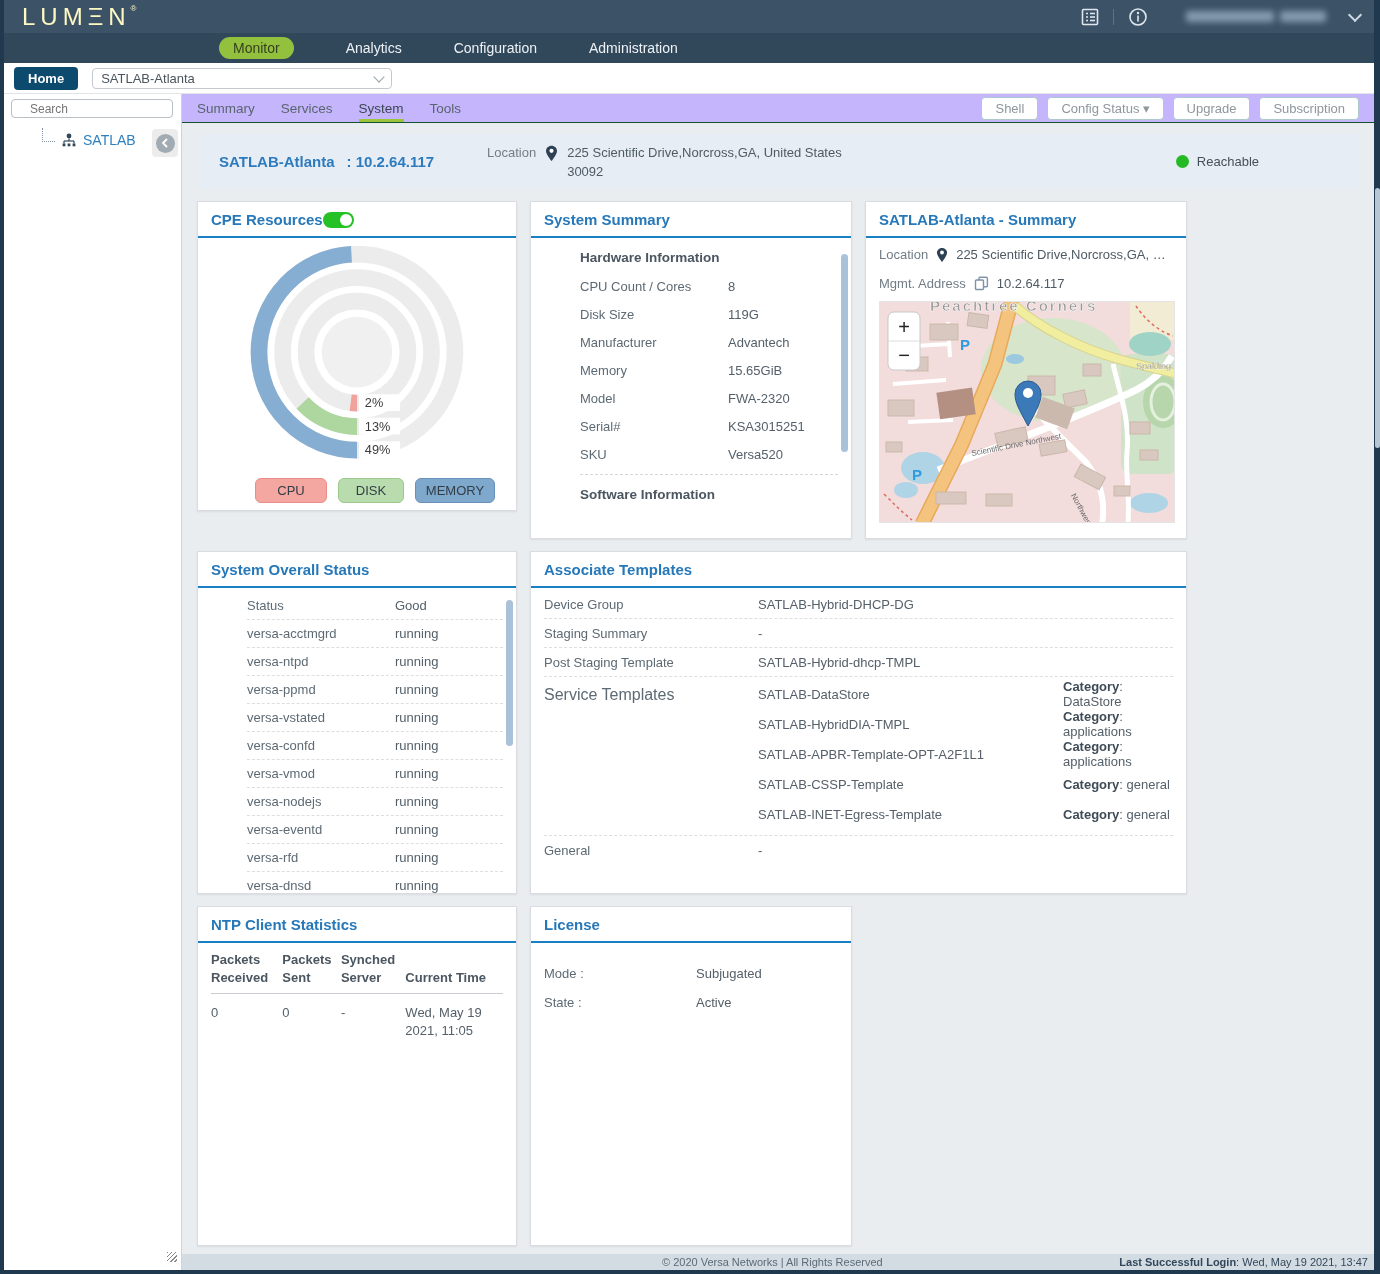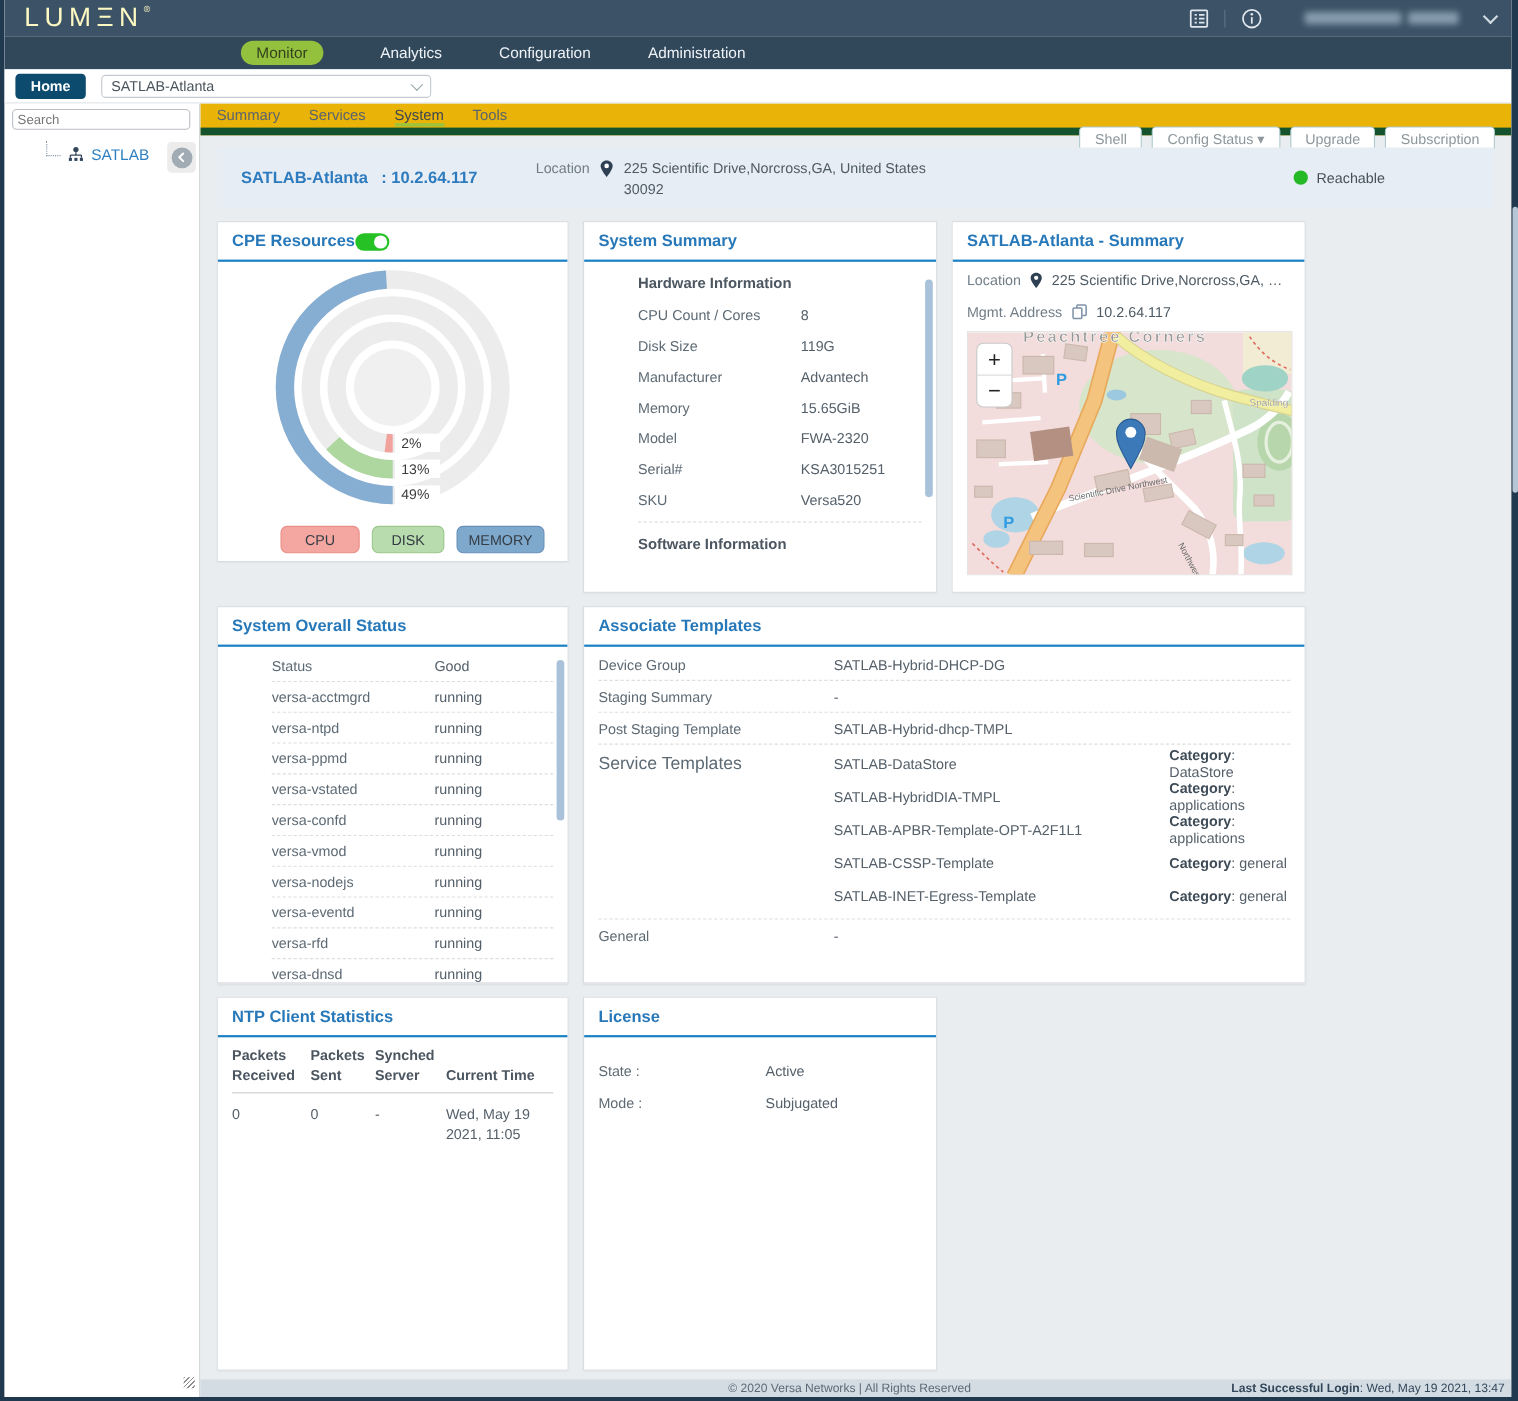--- a/index.html
+++ b/index.html
@@ -22,30 +22,30 @@
 
   
   .home-row { height:31px; background:#ffffff; display:flex; align-items:center; padding-left:10px; gap:14px; border-bottom:1px solid #e2e5e8; }
   .home-btn { background:#0c4a6e; color:#fff; font-size:13px; font-weight:bold; border:none; border-radius:4px; padding:4px 14px; cursor:pointer; }
   .device-select { width:300px; height:21px; border:1px solid #c3c9ce; border-radius:4px; background:#fff; display:flex; align-items:center; justify-content:space-between; padding:0 8px; font-size:13px; color:#4a545c; cursor:pointer; }
   .sel-chev { width:8px; height:8px; border-right:1.5px solid #9aa4ac; border-bottom:1.5px solid #9aa4ac; transform:rotate(45deg); margin-top:-3px; }
 
   
   .body { flex:1; display:flex; overflow:hidden; position:relative; }
   .sidebar { width:178px; background:#fff; border-right:1px solid #cfd4d8; position:relative; }
-  .search-input { width:162px; margin:5px 0 0 7px; height:19px; border:1px solid #b9bfc5; border-radius:4px; font-size:12px; color:#6b757d; padding:0 4px; font-family:"Liberation Sans", sans-serif; }
+  .search-input { width:162px; margin:5px 0 0 7px; height:19px; border:1px solid #b9bfc5; border-radius:4px; font-size:12px; color:#6b757d; padding:0 18px; font-family:"Liberation Sans", sans-serif; }
   .tree-item { display:flex; align-items:center; margin:14px 0 0 38px; gap:6px; cursor:pointer; }
   .tree-elbow { width:13px; height:14px; border-left:1px dotted #8496a5; border-bottom:1px dotted #8496a5; margin-top:-10px; }
   .tree-label { color:#2f80c0; font-size:14px; }
   .collapse-btn { position:absolute; top:35px; right:3px; width:26px; height:28px; background:#ececec; border-radius:4px; display:flex; align-items:center; justify-content:center; cursor:pointer; }
   .collapse-circle { width:19px; height:19px; border-radius:50%; background:#a0abb4; display:flex; align-items:center; justify-content:center; }
   .resize-handle { position:absolute; bottom:8px; right:4px; width:10px; height:10px; background:repeating-linear-gradient(135deg,#8a8a8a 0 1px,transparent 1px 3px); cursor:nwse-resize; }
 
   .main { flex:1; display:flex; flex-direction:column; overflow:hidden; }
-  .tabs-row { height:29px; background:#eab308; border-bottom:7px solid #14532d; display:flex; align-items:stretch; padding:0 15px;flex-direction:column; }
+  .tabs-row { height:29px; background:#c4b5fd; border-bottom:1px solid #14532d; display:flex; align-items:stretch; padding:0 15px; }
   .tabs-group { display:flex; gap:26px; }
   .tab { font-size:13.5px; color:#5a646d; display:flex; align-items:center; cursor:pointer; border-bottom:3px solid transparent; padding-top:3px; }
   .tab.active { color:#3c4750; border-bottom-color:#9cc33c; }
   .actions-group { margin-left:auto; display:flex; gap:9px; align-items:center; }
   .action-btn { background:#fff; border:1px solid #aec9cd; border-radius:4px; color:#8d979c; font-size:13px; padding:3px 13px; cursor:pointer; font-family:"Liberation Sans", sans-serif; }
 
   .content { flex:1; overflow:hidden; position:relative; }
   .device-bar { margin:11px 15px 0 15px; height:55px; background:#e7edf4; border-radius:3px; display:flex; align-items:center; }
   .dev-name-group { padding-left:22px; width:290px; font-size:15px; color:#2d7bbf; font-weight:bold; }
   .dev-ip { font-weight:bold; margin-left:12px; }
@@ -522,26 +522,26 @@
                   </div>
             </div>
           </section>
 
           <section class="card h-lic">
             <div class="card-head">
                   <span class="card-title">License</span>
                 </div>
             <div class="lic-wrap" id="license-rows">
                   <div class="kv-row lic">
+                    <span class="kv-label">Mode :</span>
+                    <span class="kv-value">Subjugated</span>
+                  </div>
+                  <div class="kv-row lic">
                     <span class="kv-label">State :</span>
                     <span class="kv-value">Active</span>
-                  </div>
-                  <div class="kv-row lic">
-                    <span class="kv-label">Mode :</span>
-                    <span class="kv-value">Subjugated</span>
                   </div>
                 </div>
           </section>
 
         </div>
       </div>
 
       <div class="footer">
         <span class="copy">© 2020 Versa Networks | All Rights Reserved</span>
         <span class="login"><b>Last Successful Login</b><span>: Wed, May 19 2021, 13:47</span></span>

